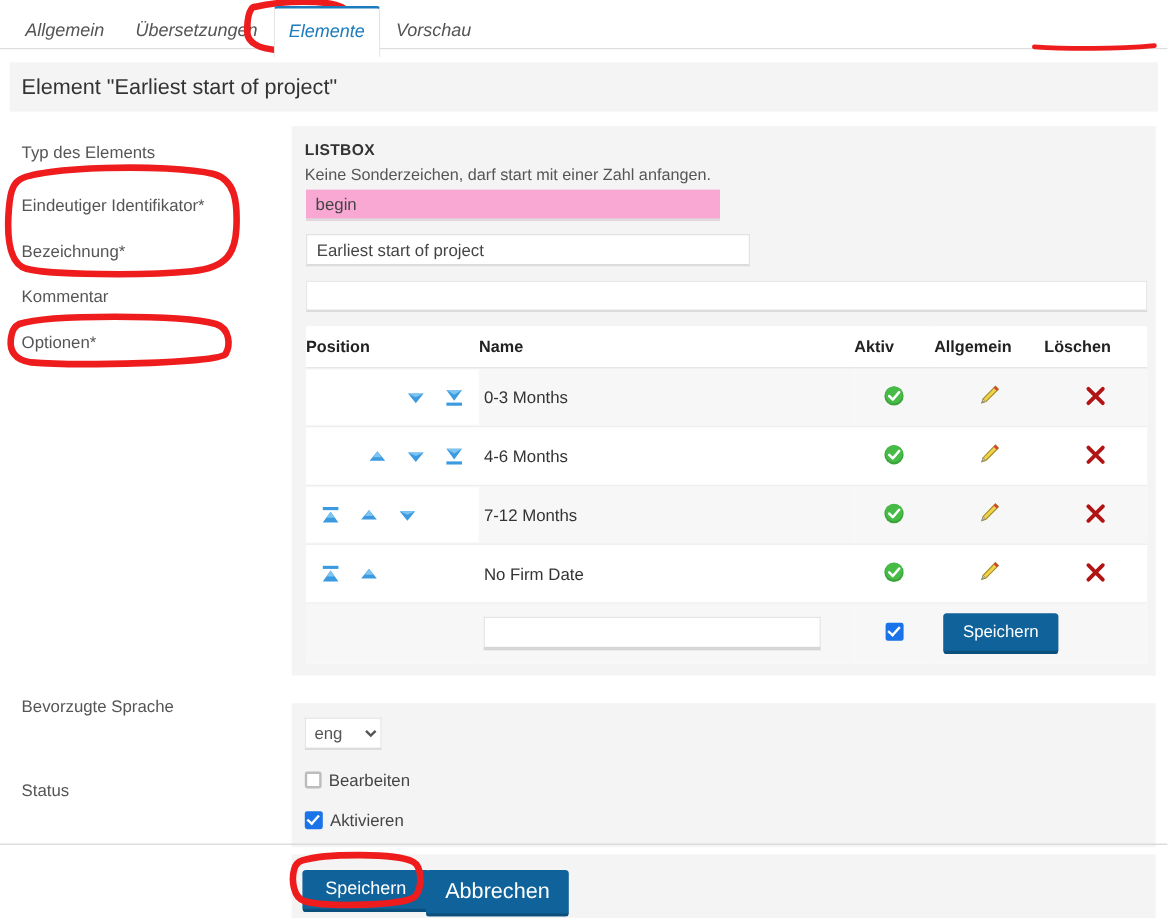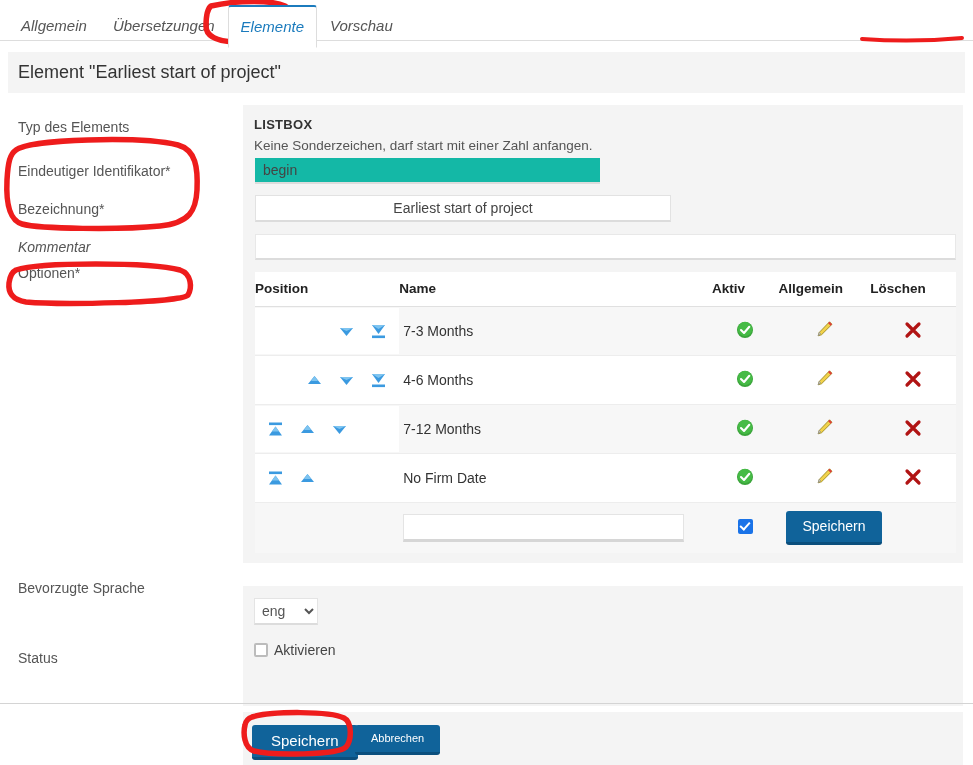--- a/index.html
+++ b/index.html
@@ -59,49 +59,48 @@
   .body-area { position: absolute; left: 0; top: 99px; width: 973px; height: 666px; }
 
   
   .labels { position: absolute; left: 18px; top: 0; width: 222px; }
   .lbl {
     font-size: 14px; color: #555555; position: absolute; white-space: nowrap;
   }
   .lbl-typ      { top: 20px; }
   .lbl-ident    { top: 48px; margin-top: 16px; }
   .lbl-bez      { top: 102px; }
-  .lbl-komm     { top: 140px; font-style: italic; }
-  .lbl-opt      { top: 166px; }
+  .lbl-komm     { top: 140px; }
+  .lbl-opt      { top: 178px; }
   .lbl-sprache  { top: 481px; text-align: right; }
   .lbl-status   { top: 551px; }
 
   
   .panel {
     position: absolute; left: 243px; top: 6px; width: 720px;
     background: #f4f4f4;
   }
   .panel-top { padding: 12px 10px 10px 10px; }
   .listbox-title {
     font-size: 13px; font-weight: bold; color: #333333; letter-spacing: .3px;
     margin: 0 0 6px 1px;
   }
   .hint { font-size: 13.5px; color: #555555; margin: 0 0 5px 1px; }
 
   .inp-underline {
     display: block; width: 345px; height: 26px;
-    background: #14b8a6; border: none; border-bottom: 2px solid #dcdcdc;
+    background: #f9a8d4; border: none; border-bottom: 2px solid #dcdcdc;
     font-size: 14px; color: #444444; padding: 3px 8px; outline: none;
     font-family: "Liberation Sans", sans-serif; margin-left: 2px;
   }
   .inp-box {
-    display: block; width: 416px; height: 27px; margin: 11px 0 0 2px;
+    display: block; width: 370px; height: 27px; margin: 11px 0 0 2px;
     background: #ffffff; border: 1px solid #e2e2e2; border-bottom: 2px solid #dcdcdc;
     font-size: 14px; color: #444444; padding: 3px 8px; outline: none;
     font-family: "Liberation Sans", sans-serif;
-    text-align: center;
   }
   .inp-wide {
     display: block; width: 701px; height: 26px; margin: 12px 0 0 2px;
     background: #ffffff; border: 1px solid #e8e8e8; border-bottom: 2px solid #dcdcdc;
     font-size: 14px; color: #444444; padding: 3px 8px; outline: none;
     font-family: "Liberation Sans", sans-serif;
   }
 
   
   .tablewrap { margin: 12px 2px 0 2px; width: 701px; background: #ffffff; }
@@ -186,21 +185,21 @@
   }
   .btn-primary {
     position: absolute; top: 13px; left: 9px;
     background: #10639a; color: #fff; border: none; border-bottom: 3px solid #0b4f7d;
     font-size: 15px; padding: 7px 19px 8px 19px; border-radius: 3px; cursor: pointer;
     font-family: "Liberation Sans", sans-serif;
   }
   .btn-secondary {
     position: absolute; top: 13px; left: 112px;
     background: #10639a; color: #fff; border: none; border-bottom: 3px solid #0b4f7d;
-    font-size: 11px; padding: 7px 16px 8px 16px; border-radius: 3px; cursor: pointer;
+    font-size: 18px; padding: 7px 16px 8px 16px; border-radius: 3px; cursor: pointer;
     font-family: "Liberation Sans", sans-serif;
   }
 
   
   .anno { position: absolute; pointer-events: none; }
 </style>
 </head>
 <body>
 
 <div class="page">
@@ -265,21 +264,21 @@
                     </span>
                     <span class="arrow">
                       <svg width="19" height="19" viewBox="0 0 19 19">
                           <polygon points="3,3 16,3 9.5,12" fill="#3b9ae0"></polygon>
                           <polygon points="3,3 16,3 9.5,7" fill="#7ec4f0"></polygon>
                           <rect x="3" y="13.5" width="13" height="2.6" fill="#3b9ae0"></rect>
                         </svg>
                     </span>
                   </div>
                 </td>
-                <td class="c-name">7-3 Months</td>
+                <td class="c-name">0-3 Months</td>
                 <td class="c-akt">
                   <span class="ico">
                     <svg width="18" height="18" viewBox="0 0 18 18">
                         <circle cx="9" cy="9" r="8" fill="#3aa43a"></circle>
                         <circle cx="9" cy="8" r="7.2" fill="#46bb46"></circle>
                         <path d="M5 9 L8 12 L13.3 5.8" stroke="#ffffff" stroke-width="2.1" fill="none" stroke-linecap="round" stroke-linejoin="round"></path>
                       </svg>
                   </span>
                 </td>
                 <td class="c-bear">
@@ -469,23 +468,27 @@
       </div>
     </div>
 
     <div class="panel-low">
       <select class="lang">
         <option>eng</option>
       </select>
 
       <div class="checkrow">
         <span class="cb-empty"></span>
+        <span class="lab">Bearbeiten</span>
+      </div>
+
+      <div class="checkrow">
+        <span class="cb-blue"></span>
         <span class="lab">Aktivieren</span>
       </div>
-
     </div>
 
     <div class="divider"></div>
 
     <div class="footer">
       <button class="btn-primary">Speichern</button>
       <button class="btn-secondary">Abbrechen</button>
     </div>
 
   </div>

